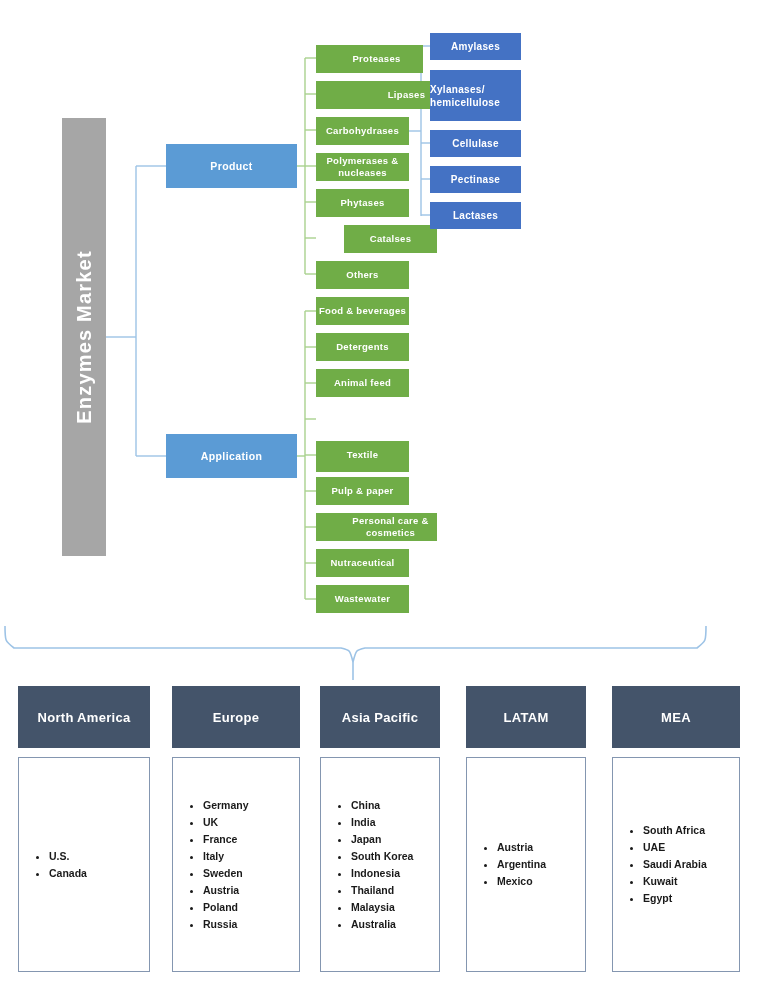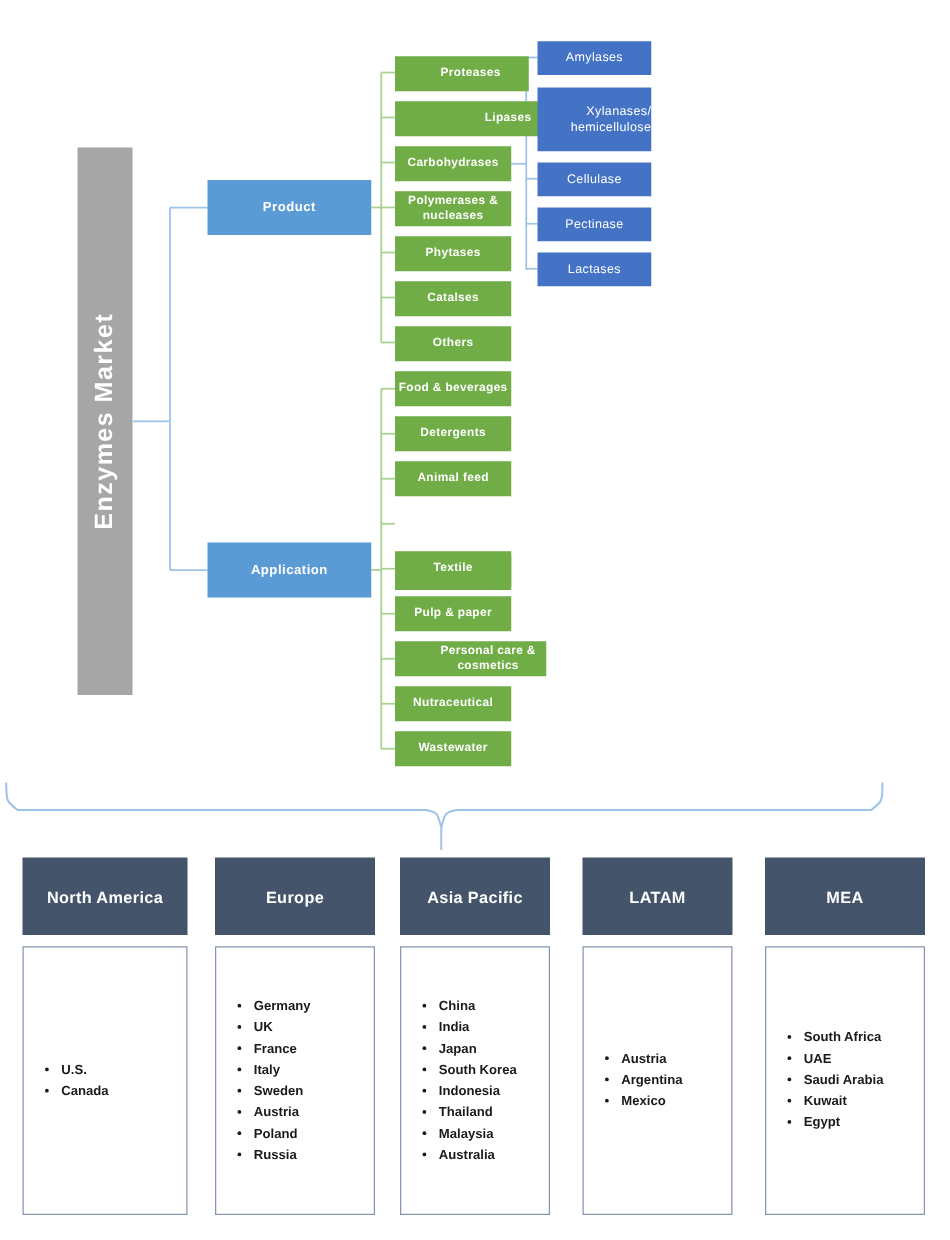--- a/index.html
+++ b/index.html
@@ -32,22 +32,22 @@
   .lvl2{
     position:absolute;left:316px;width:93px;
     background:#70AD47;color:#fff;font-size:9.5px;font-weight:bold;
     display:flex;align-items:center;justify-content:center;text-align:center;
     line-height:1.25;letter-spacing:.3px;
   }
 
   
   .lvl3{
     position:absolute;left:430px;width:91px;
-    background:#4472C4;color:#fff;font-size:10px;font-weight:normal;
-    display:flex;align-items:center;justify-content:center;text-align:right;
+    background:#4472C4;color:#fff;font-size:10px;font-weight:bold;
+    display:flex;align-items:center;justify-content:center;text-align:left;
     line-height:1.3;letter-spacing:.3px;
   }
 
   
   .region{position:absolute;top:686px;}
   .region-header{
     height:62px;background:#44546A;color:#fff;
     display:flex;align-items:center;justify-content:center;
     font-size:13px;font-weight:bold;letter-spacing:.3px;
   }
@@ -136,21 +136,21 @@
   </div>
   <div class="lvl2" style="top: 117px; height: 28px; background: rgb(112, 173, 71);">
     <span>Carbohydrases</span>
   </div>
   <div class="lvl2" style="top: 153px; height: 28px; background: rgb(112, 173, 71);">
     <span>Polymerases &amp; nucleases</span>
   </div>
   <div class="lvl2" style="top: 189px; height: 28px; background: rgb(112, 173, 71);">
     <span>Phytases</span>
   </div>
-  <div class="lvl2" style="top: 225px; height: 28px; background: rgb(112, 173, 71);">
+  <div class="lvl2" style="top: 225px; height: 28px; background: rgb(112, 173, 71); margin-left: 28px;">
     <span>Catalses</span>
   </div>
   <div class="lvl2" style="top: 261px; height: 28px; background: rgb(112, 173, 71);">
     <span>Others</span>
   </div>
 
   <div class="lvl3" style="top: 33px; height: 27px; background: rgb(68, 114, 196);">
     <span>Amylases</span>
   </div>
   <div class="lvl3" style="top: 70px; height: 51px; background: rgb(68, 114, 196);">

